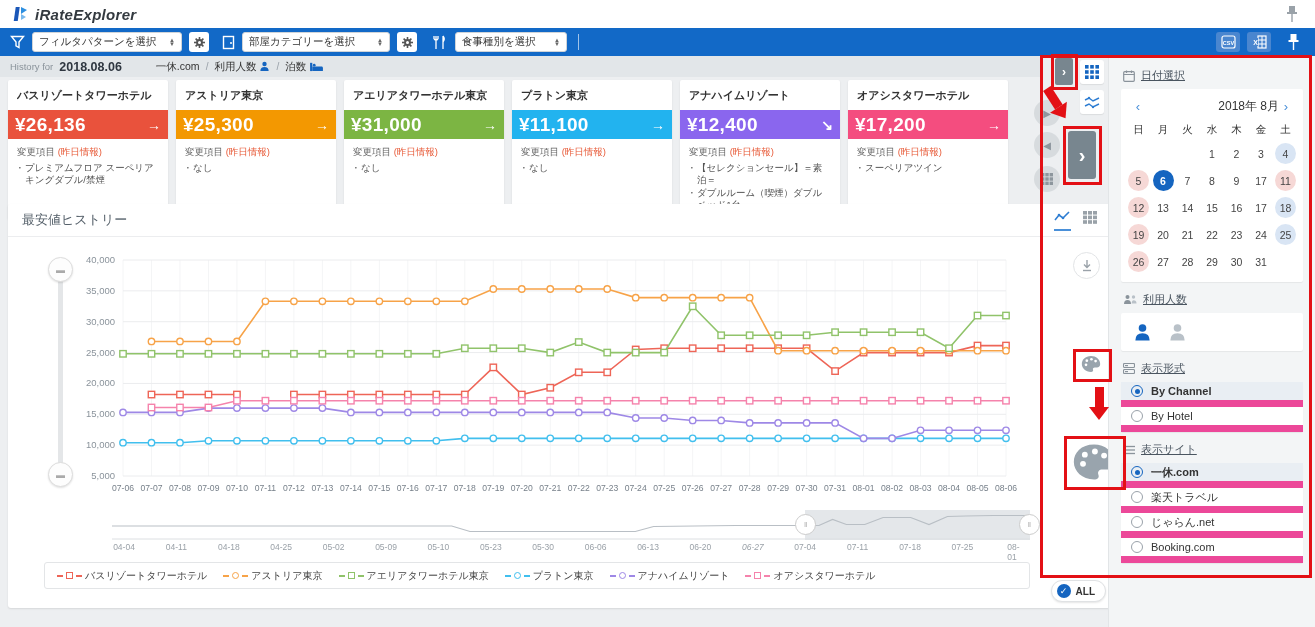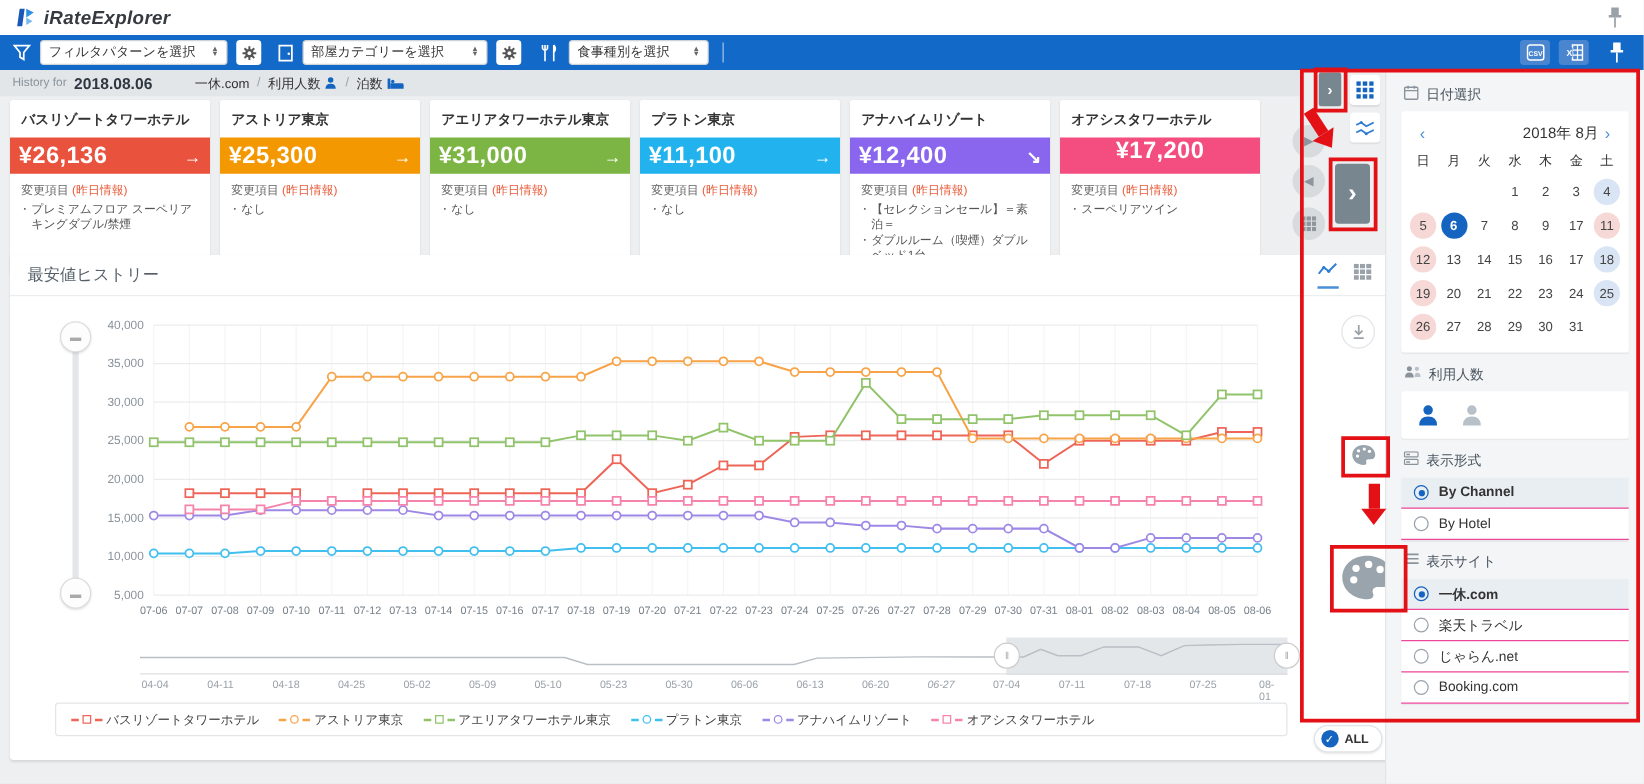--- a/index.html
+++ b/index.html
@@ -70,38 +70,38 @@
   .lg-dash { width:6px; height:2px; }
   .lg-mk { width:7px; height:7px; border:1.5px solid; background:#fff; }
   .lg-mk.circle { border-radius:50%; }
 
   .all-pill { position:absolute; right:6px; top:376px; height:22px; background:#fff; border:1px solid #e0e2e4; border-radius:11px; display:flex; align-items:center; gap:5px; padding:0 10px 0 5px; box-shadow:0 1px 2px rgba(0,0,0,.1); cursor:pointer; }
   .all-check { width:14px; height:14px; border-radius:50%; background:#1565c0; color:#fff; font-size:9px; display:flex; align-items:center; justify-content:center; }
   .all-text { font-size:10px; font-weight:bold; color:#333; }
 
   
   .side-panel { position:absolute; left:1108px; top:56px; width:207px; height:571px; background:#f3f5f6; border-left:1px solid #e2e5e7; padding-top:8px; }
-  .sec-head { display:flex; gap:6px; margin:10px 14px 6px 14px; font-size:11px; color:#4a5560; }
+  .sec-head { display:flex; align-items:center; gap:6px; margin:10px 14px 6px 14px; font-size:11px; color:#4a5560;text-decoration:underline; }
   .white-box { background:#fff; margin:0 12px; border-radius:2px; box-shadow:0 1px 1px rgba(0,0,0,.06); }
 
   .cal { padding:5px 6px 7px 6px; }
   .cal-head { display:flex; align-items:center; height:24px; padding:0 4px; }
   .cal-month { flex:1; text-align:right; font-size:12px; font-weight:normal; color:#333; }
   .cal-nav { color:#4a90d9; font-size:13px; cursor:pointer; width:14px; text-align:center; }
   .cal-grid { display:grid; grid-template-columns:repeat(7,24.5px); justify-content:center; }
   .cal-wd { font-size:10.5px; color:#333; text-align:center; height:22px; line-height:22px; }
   .cal-cell { height:27px; display:flex; align-items:center; justify-content:center; }
   .cal-day { width:21px; height:21px; border-radius:50%; font-size:10.5px; color:#444; display:flex; align-items:center; justify-content:center; cursor:pointer; }
   .cal-day.pink { background:#f6d8d6; }
   .cal-day.blue { background:#d9e5f4; }
   .cal-day.sel  { background:#1565c0; color:#fff; font-weight:bold; }
 
   .guest-box { height:38px; display:flex; align-items:center; gap:16px; padding:0 12px; }
 
-  .radio-row { height:25px; display:flex; align-items:center; gap:8px; padding:0 10px; border-bottom:1px solid #ec4899; font-size:11px; color:#333; cursor:pointer; }
+  .radio-row { height:25px; display:flex; align-items:center; gap:8px; padding:0 10px; border-bottom:7px solid #ec4899; font-size:11px; color:#333; cursor:pointer; }
   .radio-row.sel { background:#e9eef3; font-weight:bold; }
   .radio { width:12px; height:12px; border:1.5px solid #9aa2aa; border-radius:50%; position:relative; flex:none; }
   .radio.on { border-color:#1565c0; }
   .radio.on:after { content:""; position:absolute; left:2.5px; top:2.5px; width:5px; height:5px; background:#1565c0; border-radius:50%; }
 
   
   .chev-btn { position:absolute; background:#78868f; color:#fff; display:flex; align-items:center; justify-content:center; font-weight:bold; border-radius:2px; cursor:pointer; }
   .icon-chip { position:absolute; width:24px; height:24px; background:#fff; border-radius:3px; display:flex; align-items:center; justify-content:center; box-shadow:0 1px 1px rgba(0,0,0,.08); cursor:pointer; }
 
   
@@ -282,21 +282,21 @@
           <span class="card-trend">↘</span>
         </div>
         <div class="card-change"><span>変更項目 </span><em>(昨日情報)</em></div>
         <ul class="card-list">
           <li>【セレクションセール】＝素泊＝</li>
           <li>ダブルルーム（喫煙）ダブルベッド1台</li>
         </ul>
       </div>
       <div class="card">
         <div class="card-name">オアシスタワーホテル</div>
-        <div class="card-banner" style="background: rgb(244, 77, 127); flex-direction: column;">
+        <div class="card-banner" style="background: rgb(244, 77, 127);">
           <span class="card-price">¥17,200</span>
           <span class="card-trend">→</span>
         </div>
         <div class="card-change"><span>変更項目 </span><em>(昨日情報)</em></div>
         <ul class="card-list">
           <li>スーペリアツイン</li>
         </ul>
       </div>
     </div>
 

